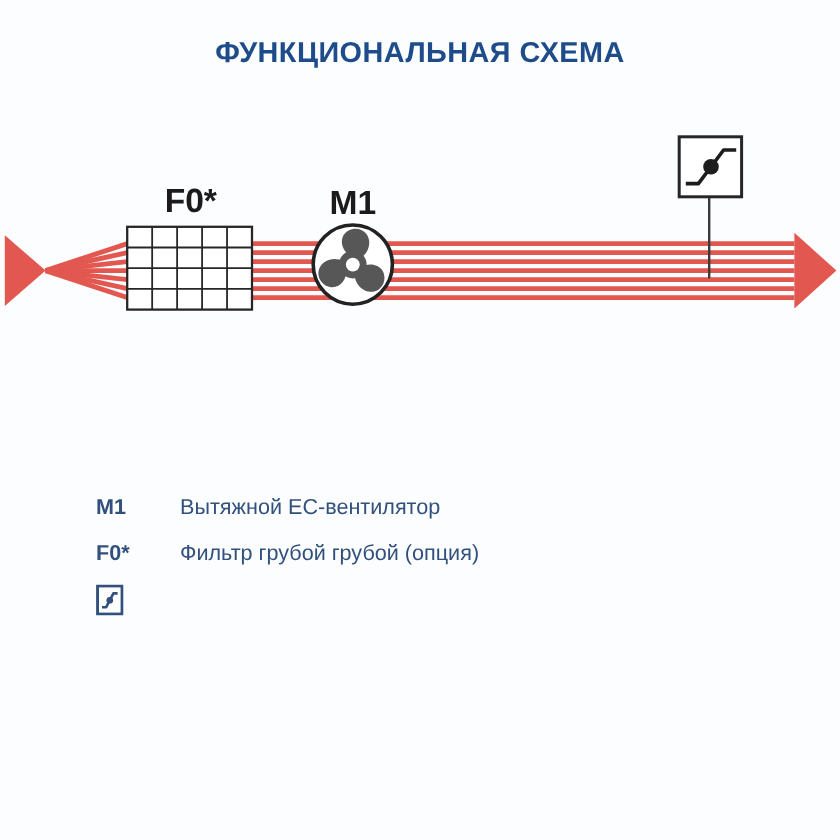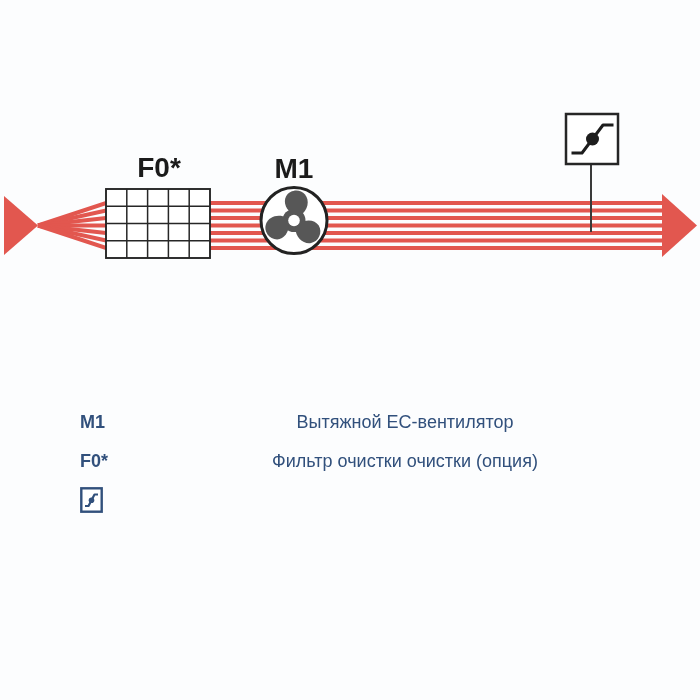--- a/index.html
+++ b/index.html
@@ -39,31 +39,32 @@
   .connector{stroke:#3a3a3a;stroke-width:2;}
   .legend{
     position:absolute;left:80px;top:409px;width:580px;
     color:var(--color-legend-blue);
   }
   .legend-row{
     display:grid;grid-template-columns:70px auto;align-items:center;
     min-height:26px;margin-bottom:13px;
   }
   .legend-key{font-size:18px;font-weight:bold;color:var(--color-legend-blue);}
-  .legend-desc{font-size:18px;color:var(--color-legend-blue);text-align:center;}
+  .legend-desc{font-size:18px;color:var(--color-legend-blue);}
   .legend-icon{display:block;}
   .legend-icon rect{fill:#ffffff;stroke:var(--color-legend-blue);stroke-width:2.4;}
   .legend-icon polyline{stroke:var(--color-legend-blue);stroke-width:2.2;fill:none;stroke-linejoin:round;}
   .legend-icon circle{fill:var(--color-legend-blue);}
 </style>
 </head>
 <body>
 
 <div class="stage">
 
+  <div class="page-title">ФУНКЦИОНАЛЬНАЯ СХЕМА</div>
 
   <svg class="schematic" width="700" height="700" viewBox="0 0 700 700">
 
     <g>
       <path class="duct-line" d="M38 225.5 L106 203 H662"></path>
       <path class="duct-line" d="M38 225.5 L106 210.5 H662"></path>
       <path class="duct-line" d="M38 225.5 L106 218 H662"></path>
       <path class="duct-line" d="M38 225.5 L106 225.5 H662"></path>
       <path class="duct-line" d="M38 225.5 L106 233 H662"></path>
       <path class="duct-line" d="M38 225.5 L106 240.5 H662"></path>
@@ -107,21 +108,21 @@
     <polygon class="arrowhead" points="662,194 697,225.5 662,257"></polygon>
   </svg>
 
   <div class="legend">
     <div class="legend-row">
       <span class="legend-key">М1</span>
       <span class="legend-desc">Вытяжной ЕС-вентилятор</span>
     </div>
     <div class="legend-row">
       <span class="legend-key">F0*</span>
-      <span class="legend-desc">Фильтр очистки очистки (опция)</span>
+      <span class="legend-desc">Фильтр грубой грубой (опция)</span>
     </div>
     <div class="legend-row">
       <span>
         <svg class="legend-icon" width="23" height="26" viewBox="0 0 23 26">
           <rect x="1.3" y="1.3" width="20.4" height="23.4"></rect>
           <polyline points="5,19 8.5,19 14.5,7.5 18,7.5"></polyline>
           <circle cx="11.5" cy="13.2" r="2.8"></circle>
         </svg>
       </span>
     </div>

